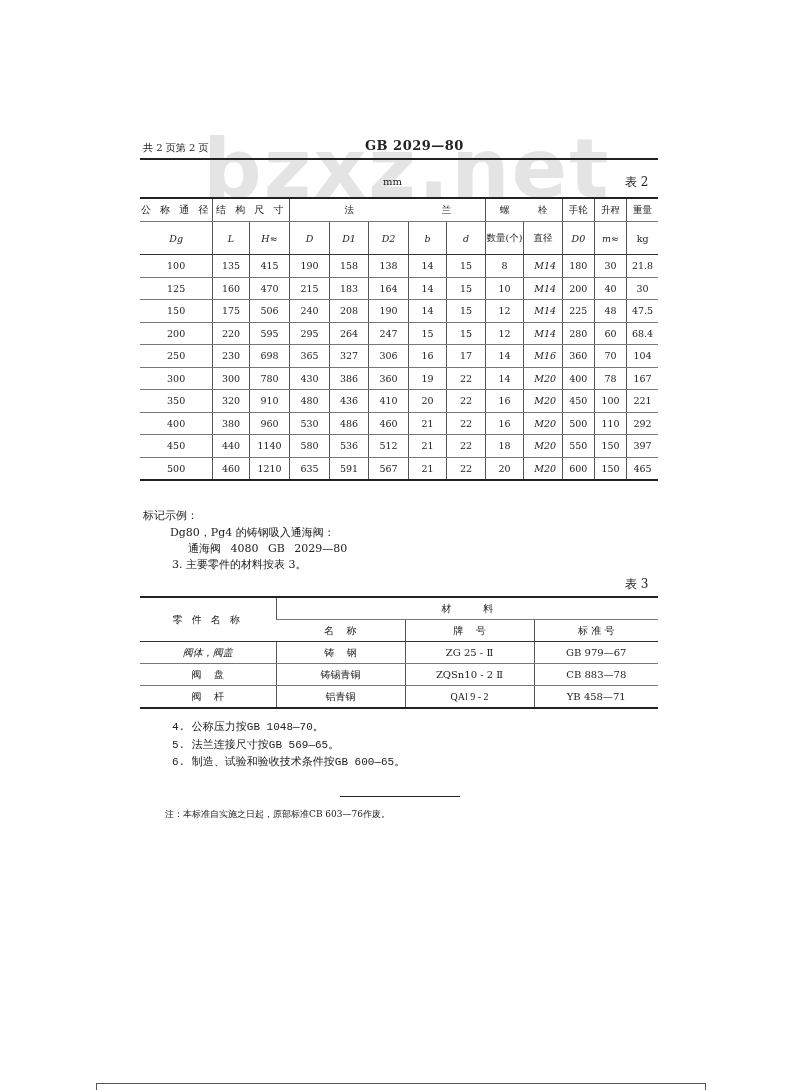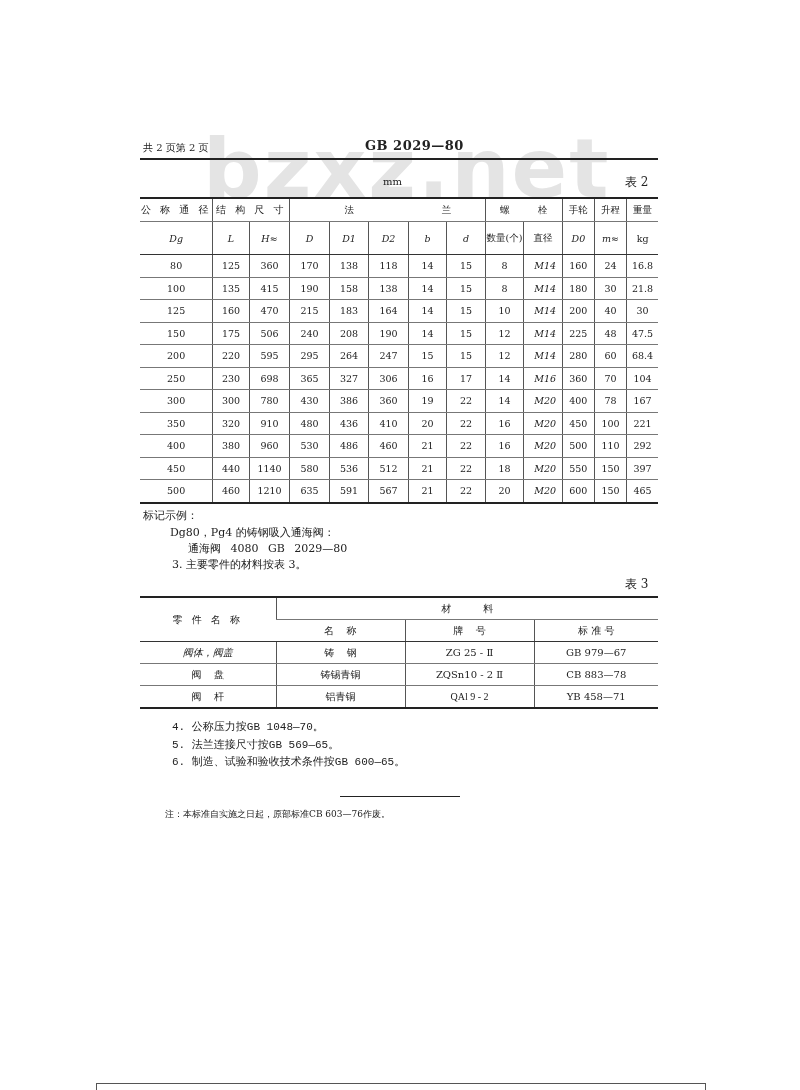--- a/index.html
+++ b/index.html
@@ -92,35 +92,20 @@
       <td class="ital">d</td>
       <td>数量(个)</td>
       <td>直径</td>
       <td class="ital">D0</td>
       <td class="ital">m≈</td>
       <td>kg</td>
     </tr>
     </tbody>
       <tbody id="t2-body">
         <tr>
-          <td>80</td>
-          <td>125</td>
-          <td>360</td>
-          <td>170</td>
-          <td>138</td>
-          <td>118</td>
-          <td>14</td>
-          <td>15</td>
-          <td>8</td>
-          <td class="mcol">M14</td>
-          <td>160</td>
-          <td>24</td>
-          <td>16.8</td>
-        </tr>
-        <tr>
           <td>100</td>
           <td>135</td>
           <td>415</td>
           <td>190</td>
           <td>158</td>
           <td>138</td>
           <td>14</td>
           <td>15</td>
           <td>8</td>
           <td class="mcol">M14</td>

